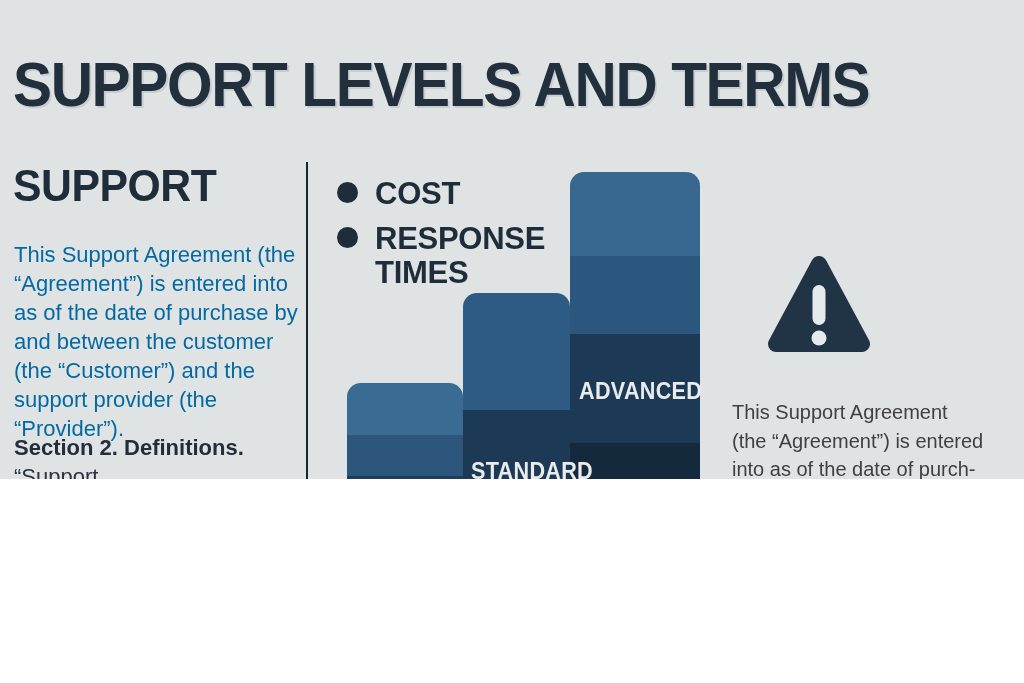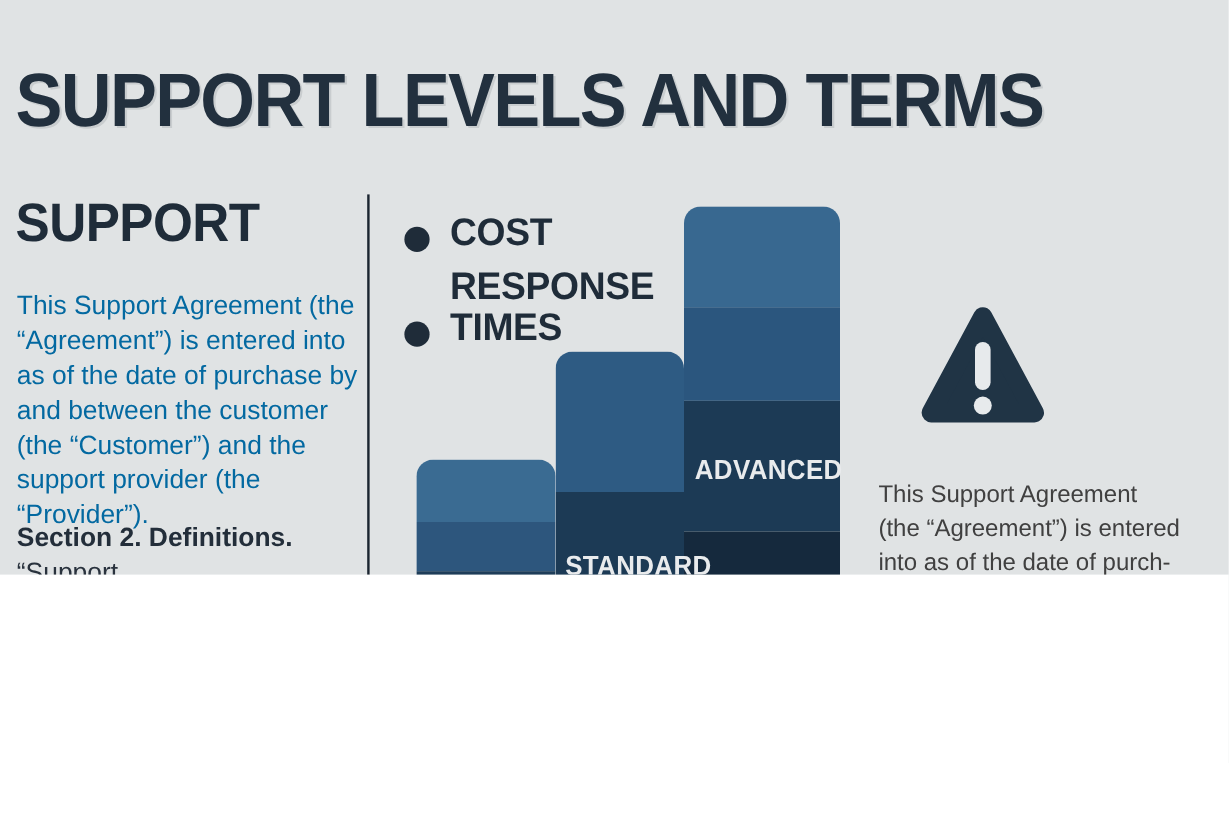--- a/index.html
+++ b/index.html
@@ -41,21 +41,21 @@
     font-size:22px; line-height:28.5px; color:#29323D;
   }
   .bold-lead { font-weight:700; color:#232E3A; }
 
   
   .bullet-list {
     position:absolute; left:337px; top:176px; width:265px;
     list-style:none; margin:0; padding:0;
   }
   .bullet-item {
-    display:flex; align-items:flex-end; gap:17px; margin-bottom:11px;
+    display:flex; align-items:flex-start; gap:17px; margin-bottom:11px;
   }
   .bullet-dot {
     flex:0 0 auto; width:21px; height:21px; border-radius:50%;
     background:#1F2C39; margin-top:6px;
   }
   .bullet-label {
     font-size:32px; font-weight:700; line-height:34px; letter-spacing:-0.3px;
     color:#1F2C39; transform:scaleX(0.97); transform-origin:left top;
     max-width:210px;
   }

